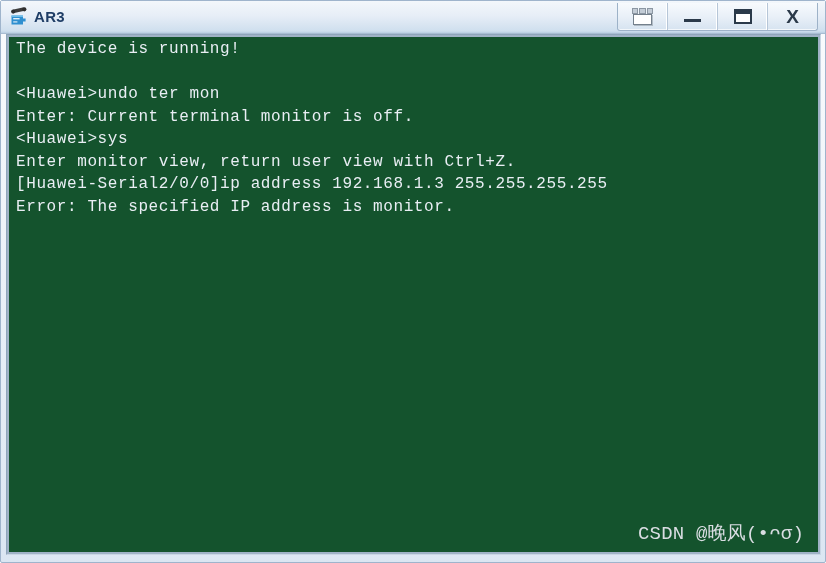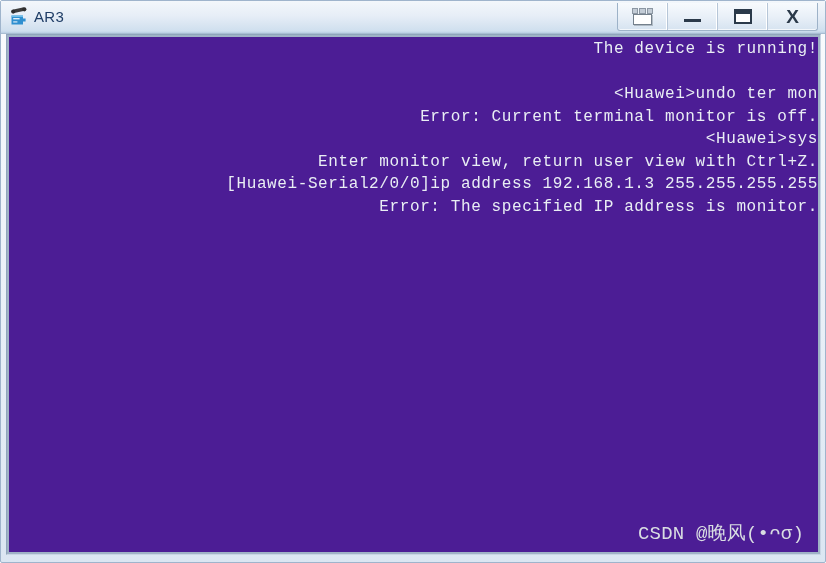--- a/index.html
+++ b/index.html
@@ -46,21 +46,21 @@
   .app-icon {
     width: 22px;
     height: 22px;
     position: relative;
     flex: 0 0 auto;
     margin-right: 4px;
   }
 
   .title-text {
     font-size: 15px;
-    font-weight: normal;
+    font-weight: bold;
     color: #1f3d66;
     letter-spacing: 0.3px;
     white-space: nowrap;
     padding-bottom: 1px;
   }
 
   .win-buttons {
     position: absolute;
     right: 7px;
     top: 2px;
@@ -156,25 +156,24 @@
     border-right: 1px solid #c9d6e4;
     border-bottom: 1px solid #c9d6e4;
     background: #9fb2c6;
     padding: 2px;
   }
 
   .terminal {
     width: 100%;
     height: 100%;
     box-sizing: border-box;
-    background: #4c1d95;
+    background: #14532d;
     overflow: hidden;
     position: relative;
     border: 1px solid #5d7siz;
-    text-align: right;
   }
 
   .term-lines {
     position: absolute;
     left: 7px;
     top: 1px;
     right: 0;
   }
 
   .term-line {
@@ -250,21 +249,21 @@
     </div>
   </div>
 
   <div class="terminal-outer">
     <div class="terminal">
 
       <div class="term-lines">
         <div class="term-line">The device is running!</div>
         <div class="term-line"></div>
         <div class="term-line">&lt;Huawei&gt;undo ter mon</div>
-        <div class="term-line">Error: Current terminal monitor is off.</div>
+        <div class="term-line">Enter: Current terminal monitor is off.</div>
         <div class="term-line">&lt;Huawei&gt;sys</div>
         <div class="term-line">Enter monitor view, return user view with Ctrl+Z.</div>
         <div class="term-line">[Huawei-Serial2/0/0]ip address 192.168.1.3 255.255.255.255</div>
         <div class="term-line">Error: The specified IP address is monitor.</div>
       </div>
 
       <div class="watermark">CSDN @晚风(•ᴖσ)</div>
 
     </div>
   </div>

